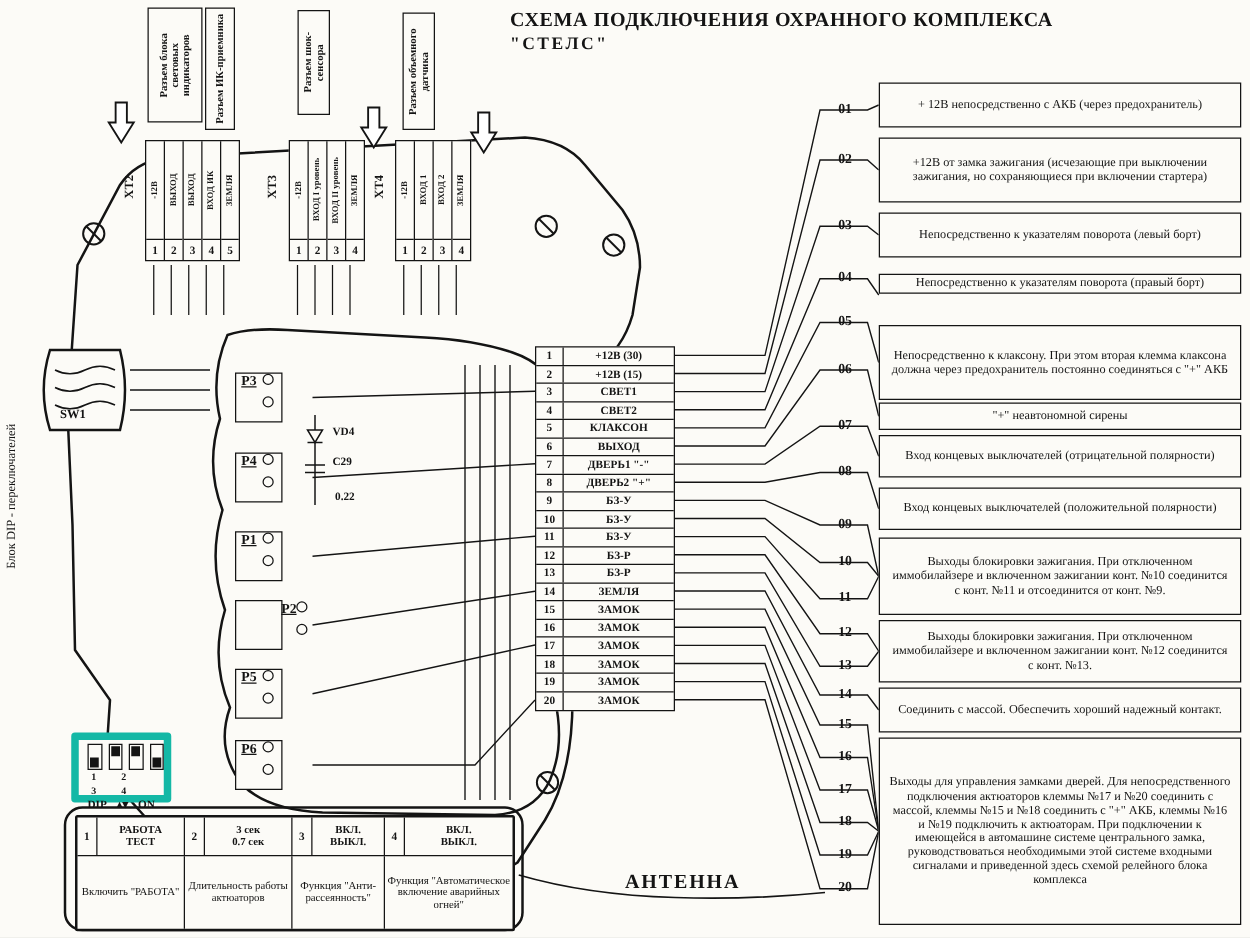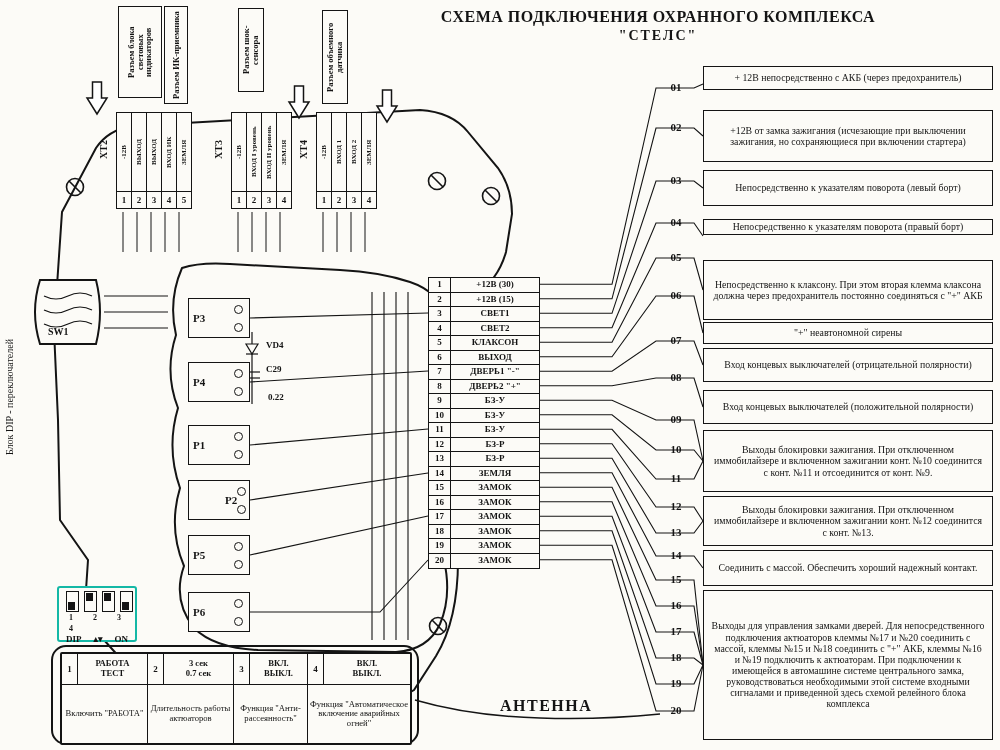--- a/index.html
+++ b/index.html
@@ -1,46 +1,46 @@
 <!DOCTYPE html>
 <html><head>
 <meta charset="utf-8">
 <style>
   html,body{margin:0;padding:0;background:#e8e8e4;}
   .page{position:relative;width:1000px;height:750px;background:#fcfbf7;font-family:"Liberation Serif",serif;color:#141414;overflow:hidden;}
   svg.layer{position:absolute;left:0;top:0;}
-  .title{position:absolute;left:408px;top:8px;width:500px;text-align:center;font-weight:bold;font-size:16px;letter-spacing:.5px;}
+  .title{position:absolute;left:408px;top:8px;width:500px;font-weight:bold;font-size:16px;letter-spacing:.5px;}
   .title .t2{font-size:14px;margin-top:2px;letter-spacing:2px;}
   .vlabel{position:absolute;border:1.5px solid #141414;background:#fcfbf7;display:flex;align-items:center;justify-content:center;writing-mode:vertical-rl;transform:rotate(180deg);font-size:8.5px;font-weight:bold;text-align:center;line-height:1.05;padding:2px 1px;box-sizing:border-box;}
   .vl1{left:118px;top:6px;width:44px;height:92px}
   .vl2{left:164px;top:6px;width:24px;height:98px}
   .vl3{left:238px;top:8px;width:26px;height:84px}
   .vl4{left:322px;top:10px;width:26px;height:94px}
   .strip{position:absolute;display:flex;border:1.5px solid #141414;background:#fcfbf7;}
   .strip .cell{width:14px;border-right:1px solid #141414;display:flex;flex-direction:column;}
   .strip .cell:last-child{border-right:none;}
   .strip .lbl{height:78px;writing-mode:vertical-rl;transform:rotate(180deg);font-size:7px;font-weight:bold;display:flex;align-items:center;justify-content:center;line-height:1;overflow:hidden;}
   .strip .numc{height:16px;border-top:1px solid #141414;font-size:9px;font-weight:bold;text-align:center;line-height:16px;}
   .strip-name{position:absolute;writing-mode:vertical-rl;transform:rotate(180deg);font-size:10px;font-weight:bold;}
   .leftlabel{position:absolute;left:4px;top:255px;height:200px;writing-mode:vertical-rl;transform:rotate(180deg);font-size:10px;display:flex;align-items:center;}
   .sw1{position:absolute;left:48px;top:326px;font-size:10px;font-weight:bold;}
-  .relay{position:absolute;left:188px;width:62px;height:40px;border:1.5px solid #141414;background:#fcfbf7;display:flex;align-items:center;box-sizing:border-box;}
+  .relay{position:absolute;left:188px;width:38px;height:40px;border:1.5px solid #141414;background:#fcfbf7;display:flex;box-sizing:border-box;text-decoration:underline;}
   .relay .rlabel{font-size:11px;font-weight:bold;padding-left:4px;}
   .relay .contacts{margin-left:auto;margin-right:6px;display:flex;flex-direction:column;gap:9px;}
   .relay .dot{width:7px;height:7px;border:1.2px solid #141414;border-radius:50%;}
   .comp{position:absolute;font-size:9px;font-weight:bold;}
   #vd4{left:266px;top:340px}#c29{left:266px;top:364px}#c022{left:268px;top:392px}
   .connector{position:absolute;left:428px;top:277px;width:112px;border:1.5px solid #141414;background:#fcfbf7;box-sizing:border-box;}
   .crow{display:flex;height:14.5px;border-bottom:1px solid #141414;box-sizing:border-box;}
   .crow:last-child{border-bottom:none;}
   .cnum{width:22px;border-right:1px solid #141414;font-size:9px;font-weight:bold;text-align:center;line-height:13px;box-sizing:border-box;}
   .clabel{flex:1;font-size:9px;font-weight:bold;text-align:center;line-height:13px;white-space:nowrap;overflow:hidden;}
   .wnum{position:absolute;left:660px;width:32px;text-align:center;font-size:11px;font-weight:bold;}
   .callout{position:absolute;left:703px;width:290px;border:1.6px solid #141414;background:#fcfbf7;box-sizing:border-box;display:flex;align-items:center;justify-content:center;text-align:center;font-size:9.8px;line-height:1.14;padding:2px 7px;}
-  .dipbox{position:absolute;left:57px;top:586px;width:80px;height:56px;border:2px solid #14b8a6;border-radius:3px;background:#fcfbf7;box-sizing:border-box;}
+  .dipbox{position:absolute;left:57px;top:586px;width:80px;height:56px;border:6px solid #14b8a6;border-radius:3px;background:#fcfbf7;box-sizing:border-box;}
   .dipslots{display:flex;gap:5px;padding:3px 0 0 7px;}
   .slot{width:11px;height:19px;border:1px solid #141414;position:relative;}
   .slot .knob{position:absolute;left:1px;width:7px;height:8px;background:#141414;}
   .slot:nth-child(1) .knob{bottom:1px}.slot:nth-child(2) .knob{top:1px}
   .slot:nth-child(3) .knob{top:1px}.slot:nth-child(4) .knob{bottom:1px}
   .dipnums{font-size:8px;font-weight:bold;padding-left:10px;letter-spacing:9px;line-height:11px;}
   .diplabels{display:flex;justify-content:space-between;font-size:9px;font-weight:bold;padding:0 7px;line-height:11px;}
   .btable{position:absolute;left:60px;top:652px;width:352px;border:2px solid #141414;background:#fcfbf7;box-sizing:border-box;border-radius:2px;}
   .trow{display:flex;}
   .thead{height:30px;border-bottom:1.5px solid #141414;}
@@ -403,21 +403,21 @@
         <span class="dot"></span>
       </span>
     </div>
     <div class="relay" style="top: 592px;">
       <span class="rlabel">Р6</span>
       <span class="contacts">
         <span class="dot"></span>
         <span class="dot"></span>
       </span>
     </div>
-    <div class="callout" style="top: 66px; height: 24px;">+ 12В непосредственно с АКБ (через предохранитель)</div>
+    <div class="callout" style="top: 66px; height: 36px;">+ 12В непосредственно с АКБ (через предохранитель)</div>
     <div class="callout" style="top: 110px; height: 52px; text-align: center;">+12В от замка зажигания (исчезающие при выключении зажигания, но сохраняющиеся при включении стартера)</div>
     <div class="callout" style="top: 170px; height: 36px;">Непосредственно к указателям поворота (левый борт)</div>
     <div class="callout" style="top: 219px; height: 16px;">Непосредственно к указателям поворота (правый борт)</div>
     <div class="callout" style="top: 260px; height: 60px;">Непосредственно к клаксону. При этом вторая клемма клаксона должна через предохранитель постоянно соединяться с "+" АКБ</div>
     <div class="callout" style="top: 322px; height: 22px;">"+" неавтономной сирены</div>
     <div class="callout" style="top: 390px; height: 34px;">Вход концевых выключателей (положительной полярности)</div>
     <div class="callout" style="top: 348px; height: 34px;">Вход концевых выключателей (отрицательной полярности)</div>
     <div class="callout" style="top: 430px; height: 62px;">Выходы блокировки зажигания. При отключенном иммобилайзере и включенном зажигании конт. №10 соединится с конт. №11 и отсоединится от конт. №9.</div>
     <div class="callout" style="top: 496px; height: 50px;">Выходы блокировки зажигания. При отключенном иммобилайзере и включенном зажигании конт. №12 соединится с конт. №13.</div>
     <div class="callout" style="top: 550px; height: 36px;">Соединить с массой. Обеспечить хороший надежный контакт.</div>

